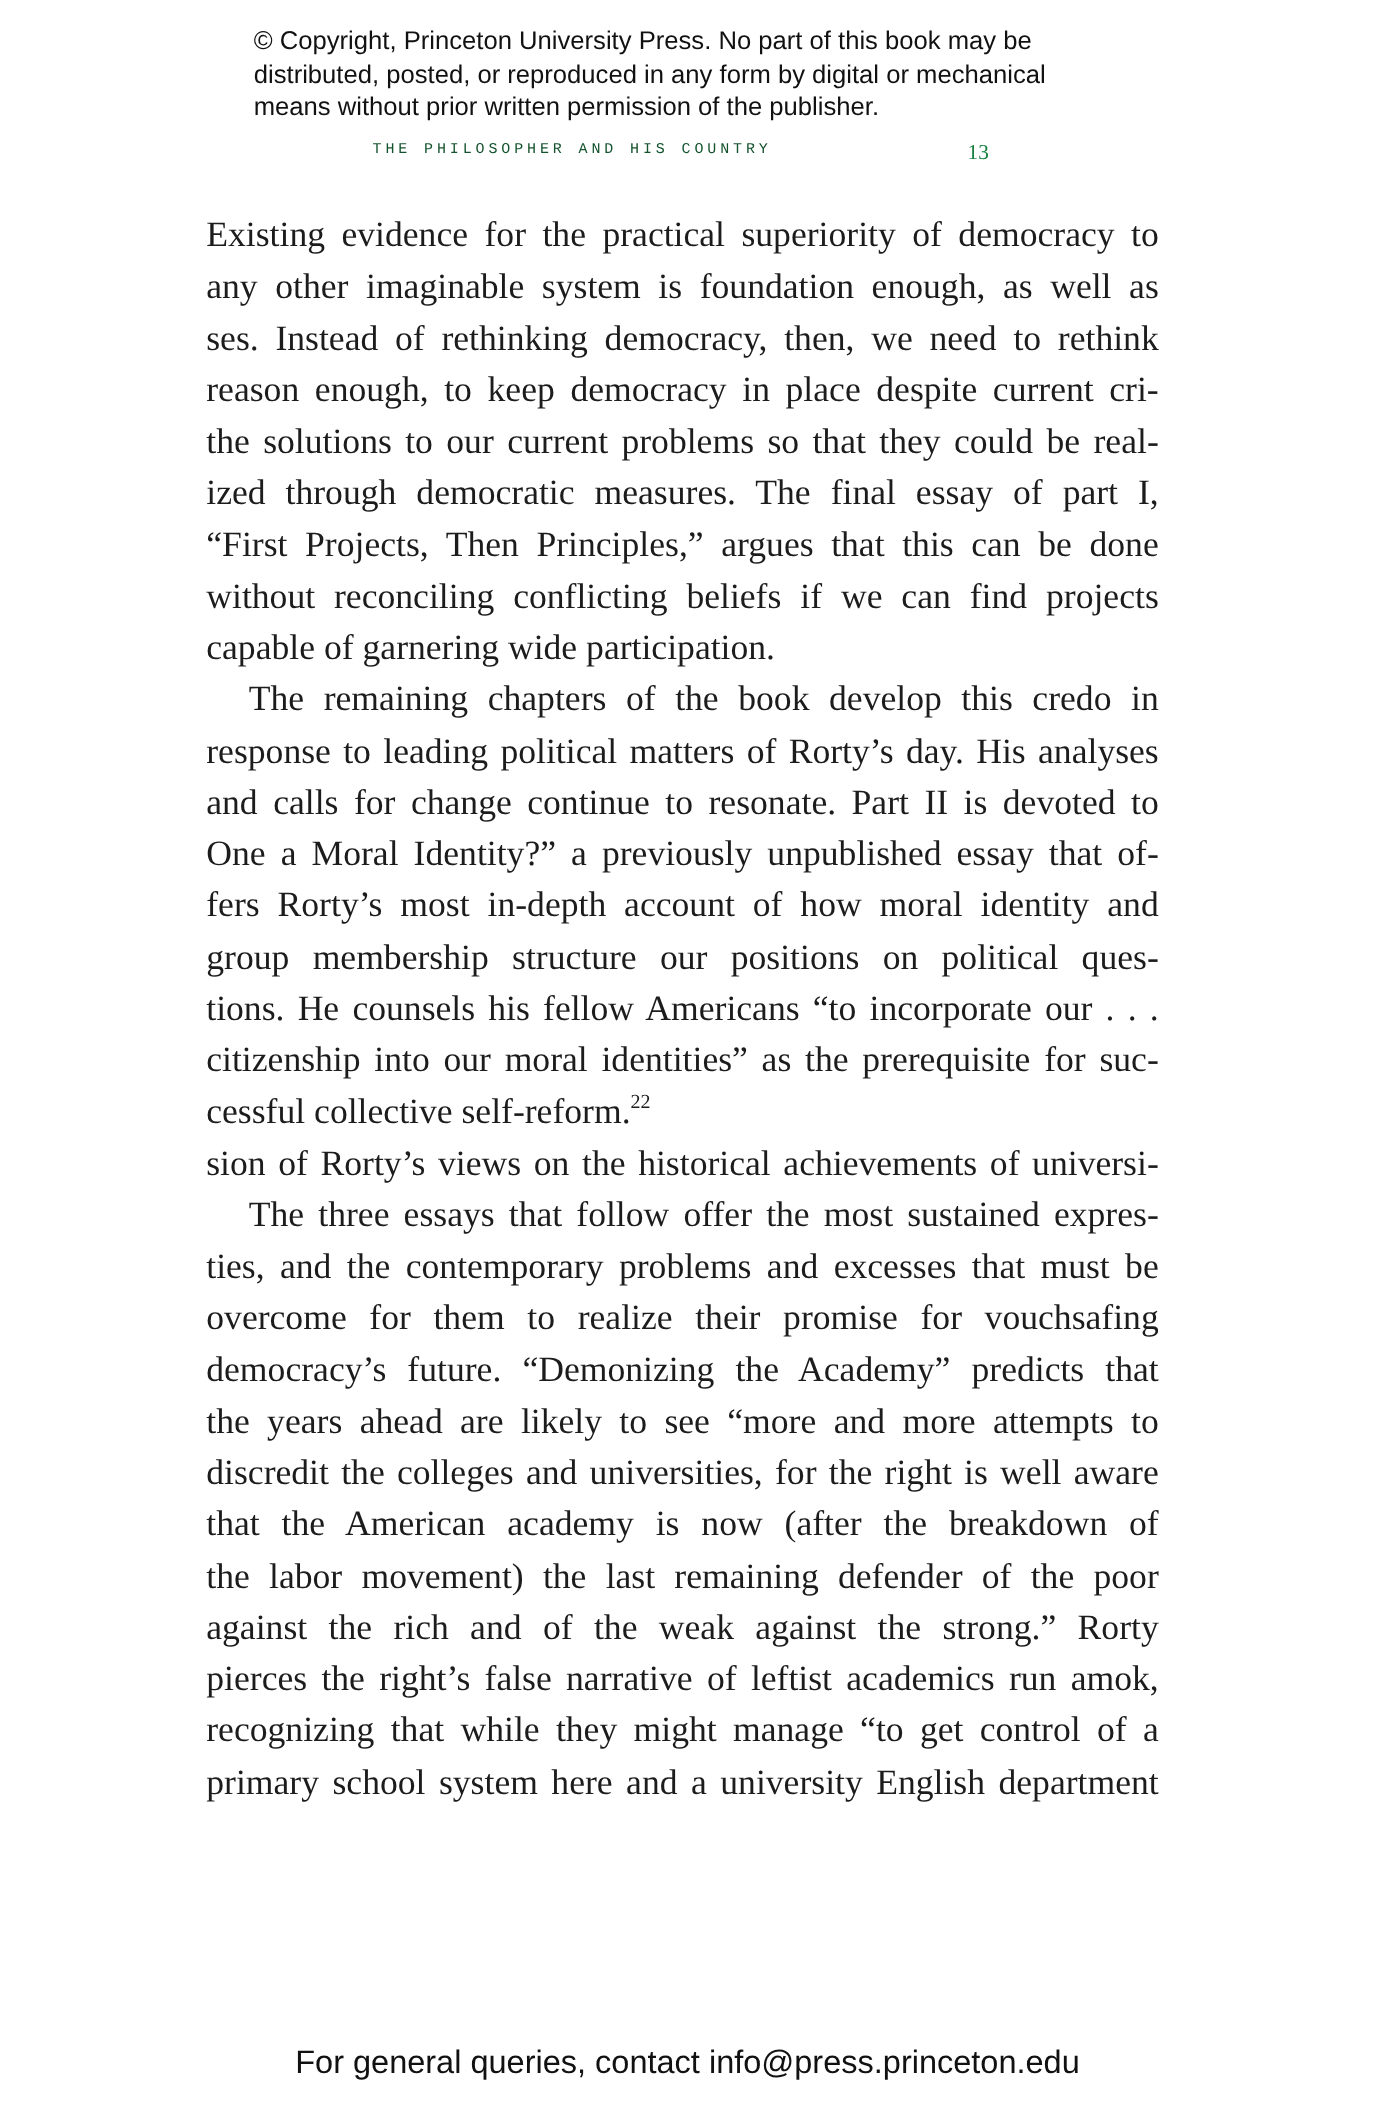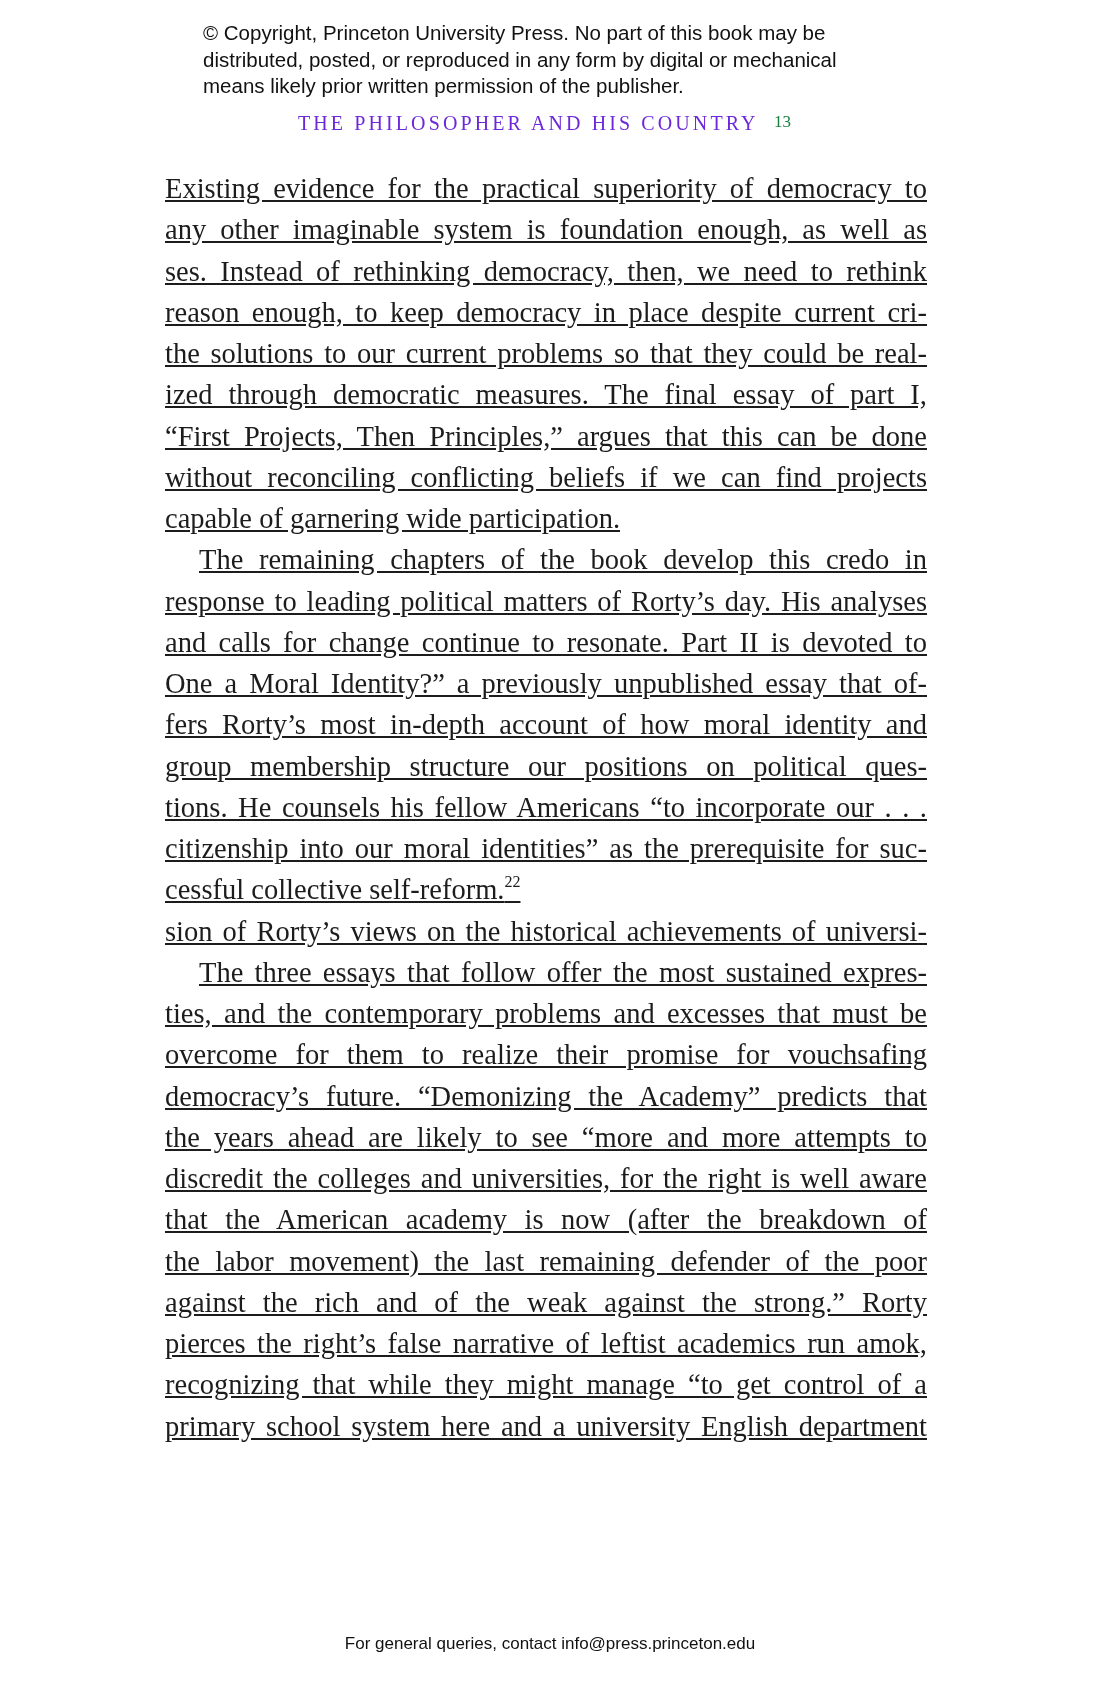--- a/index.html
+++ b/index.html
@@ -4,50 +4,50 @@
 <style>
   html, body { margin: 0; padding: 0; background: #ffffff; }
   body { width: 1100px; height: 1700px; position: relative; overflow: hidden; color: #1a1a1a; }
   .copyright {
     position: absolute; left: 203px; top: 20px; width: 720px;
     font-family: "Liberation Sans", sans-serif; font-size: 20.5px; line-height: 26.5px; color: #111;
   }
   .copyright div { white-space: nowrap; }
   .running-head {
     position: absolute; left: 298px; top: 112px;
-    font-family: Liberation Serif, serif; font-size: 20px; letter-spacing: 3.1px; color: #6d28d9;
+    font-family: Liberation Mono, monospace; font-size: 12px; letter-spacing: 3.1px; color: #14532d;
     white-space: nowrap;
   }
   .page-number {
     position: absolute; left: 774px; top: 112px;
     font-family: "Liberation Serif", serif; font-size: 17px; color: #15803d;
   }
   .body-text {
     position: absolute; left: 165px; top: 168px; width: 762px;
     font-family: "Liberation Serif", serif; font-size: 28.5px; line-height: 41.25px; color: #1c1c1c;
   }
   .line {
     display: block; white-space: nowrap; text-align: justify; text-align-last: justify;
-    height: 41.25px; overflow: visible; text-decoration: underline;
+    height: 41.25px; overflow: visible;
   }
   .line.indent { padding-left: 34px; }
   .line.last { text-align-last: left; }
   sup { font-size: 16px; line-height: 0; vertical-align: 12px; }
   .footer {
     position: absolute; left: 0; width: 1100px; top: 1634px; text-align: center;
-    font-family: "Liberation Sans", sans-serif; font-size: 17px; color: #111;
+    font-family: "Liberation Sans", sans-serif; font-size: 26px; color: #111;
   }
 </style>
 </head>
 <body>
 
 <div class="copyright">
   <div>© Copyright, Princeton University Press. No part of this book may be</div>
   <div>distributed, posted, or reproduced in any form by digital or mechanical</div>
-  <div>means likely prior written permission of the publisher.</div>
+  <div>means without prior written permission of the publisher.</div>
 </div>
 
 <div class="running-head">THE PHILOSOPHER AND HIS COUNTRY</div>
 <div class="page-number">13</div>
 
 <div class="body-text">
   <div>
     <span class="line">Existing evidence for the practical superiority of democracy to</span>
     <span class="line">any other imaginable system is foundation enough, as well as</span>
     <span class="line">ses. Instead of rethinking democracy, then, we need to rethink</span>

